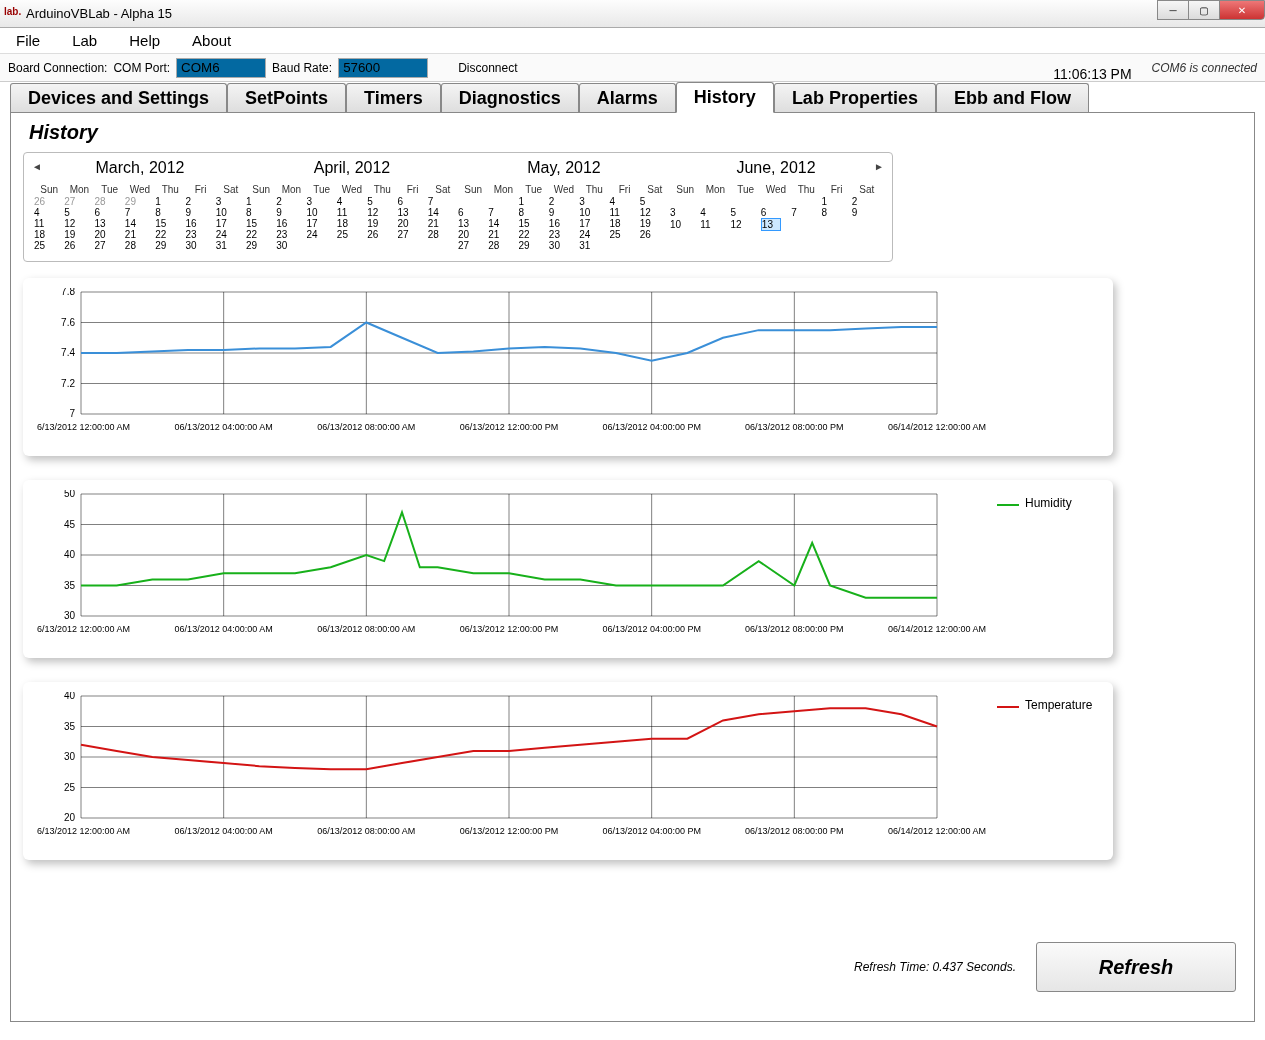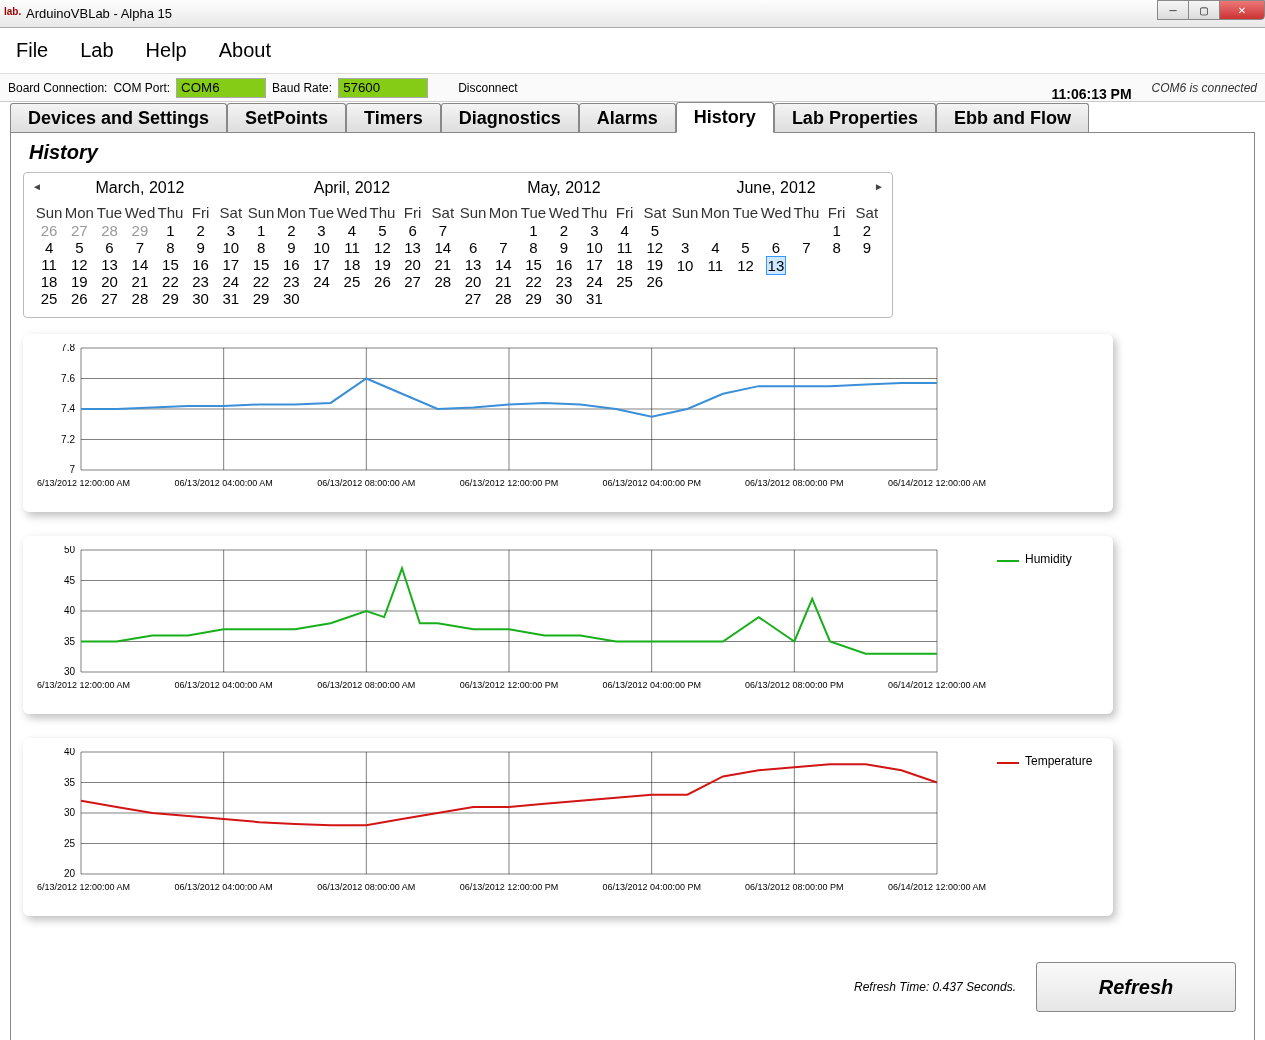--- a/index.html
+++ b/index.html
@@ -6,43 +6,43 @@
 body { font-family: "Segoe UI", Tahoma, sans-serif; font-size: 12px; background: #fff; width: 1265px; height: 1040px; overflow: hidden; }
 
 .titlebar { height: 28px; background: linear-gradient(#fdfdfd, #e8e8e8); border-bottom: 1px solid #aaa; display: flex; align-items: center; padding: 12px 4px; position: relative; }
 .titlebar .ticon { width: 16px; height: 16px; margin-right: 6px; font-size: 10px; color: #900; font-weight: bold; }
 .titlebar .ttext { font-size: 13px; }
 .winbtns { position: absolute; right: 0; top: 0; display: flex; }
 .winbtn { width: 32px; height: 20px; border: 1px solid #888; background: linear-gradient(#f6f6f6,#dcdcdc); display:flex;align-items:center;justify-content:center;font-size:10px; margin-left:-1px; }
 .winbtn.close { background: linear-gradient(#e77,#c33); color:#fff; width:46px; border-radius:0 0 4px 0;}
 .winbtn.min, .winbtn.max { border-radius:0; }
 
-.menubar { height: 46px; display: flex; align-items: center; padding: 0 8px; gap: 16px; font-size: 20px; background:#fff; border-bottom:1px solid #ddd;}
+.menubar { height: 26px; display: flex; align-items: center; padding: 0 8px; gap: 16px; font-size: 15px; background:#fff; border-bottom:1px solid #ddd;}
 .menubar span { padding: 4px 8px; cursor: default; }
 
 .connbar { height: 28px; display: flex; align-items: center; padding: 2px 8px; font-size: 12px; gap: 6px; border-bottom: 1px solid #ccc; background:#fafafa;}
-.connbar input.combo { width: 90px; height: 20px; border:1px solid #aaa; background:#84cc16; padding:0 4px; }
+.connbar input.combo { width: 90px; height: 20px; border:1px solid #aaa; background:#0369a1; padding:0 4px; }
 .connbar .spacer { flex: 1; }
-.connbar .clock { font-weight: bold; font-size:14px; margin-right:14px;margin-top:12px;}
+.connbar .clock { font-weight: normal; font-size:14px; margin-right:14px;margin-top:12px;}
 .connbar .connstatus { font-style: italic; color:#333; }
 .connbar a { color:#000; text-decoration:none; padding:0 6px;}
 
 .tabbar { display:flex; padding: 0 10px; align-items:flex-end; height:30px; }
 .tab { padding: 4px 17px; border:1px solid #888; border-bottom:none; background:linear-gradient(#f4f4f4,#ddd); font-size:18px; font-weight:bold; margin-right:0px; border-radius:3px 3px 0 0; cursor:default; position:relative; top:1px;}
 .tab.active { background:#fff; z-index:2; top:1px; border-bottom:1px solid #fff;}
 
 .page { border:1px solid #888; margin: 0 10px 10px; padding: 6px 12px 12px; background:#fff; position:relative; height: calc(1040px - 28px - 30px - 28px - 30px - 14px); }
 .page h2 { font-size:20px; font-weight:bold; font-style:italic; margin: 2px 0 8px 6px; }
 
 .calendar-box { border:1px solid #bbb; border-radius:4px; padding:6px 10px 10px; display:flex; gap:0; width:870px; margin-bottom:16px; position:relative;}
 .cal-nav-l, .cal-nav-r { position:absolute; top:8px; font-size:10px; color:#444; cursor:default; }
 .cal-nav-l { left:8px; } .cal-nav-r { right:8px; }
 .month { width:212px; }
 .month .mhead { text-align:center; font-size:16px; margin-bottom:6px; }
-.month table { width:100%; border-collapse:collapse; font-size:15px; text-align:center; }
+.month table { width:100%; border-collapse:collapse; font-size:10px; }
 .month th { font-weight:normal; color:#333; width:14.2%; padding:1px 0;}
 .month td { padding:0; color:#000; }
 .month td.dim { color:#999; }
 .month td.sel span { border:1px solid #39f; background:#cde8ff; display:inline-block; width:20px; }
 
 .chart-card { border-radius:6px; box-shadow: 3px 4px 8px rgba(0,0,0,0.25); padding:10px 14px 18px 14px; margin:0 0 24px 0; background:#fff; display:flex; width:1090px; }
 .chart-card svg { display:block; }
 .legend { width:150px; padding-top:6px; font-size:12px; display:flex; align-items:flex-start; gap:6px;}
 .legend .line { width:22px; height:0; border-top:2px solid; margin-top:8px;}
 

